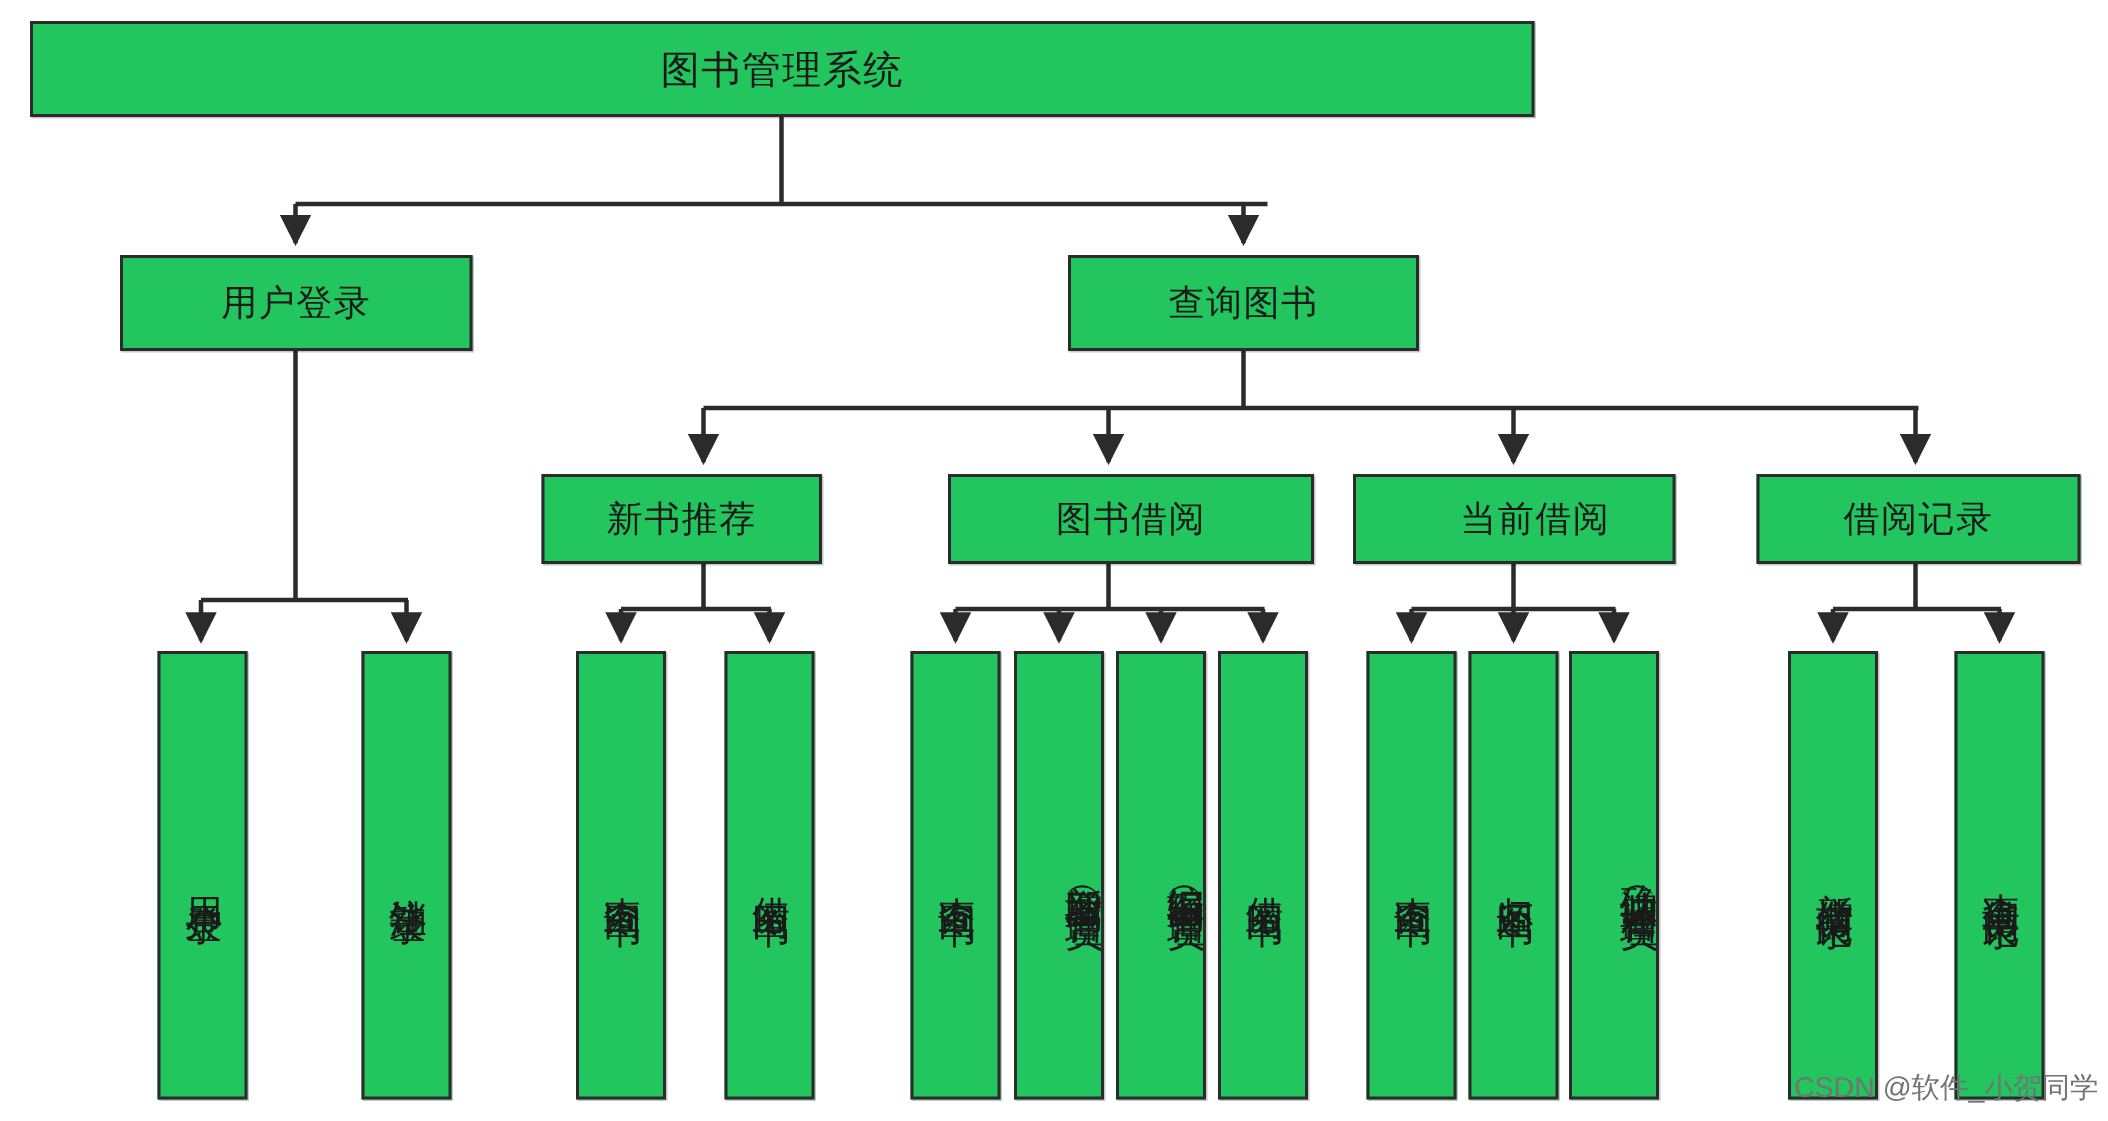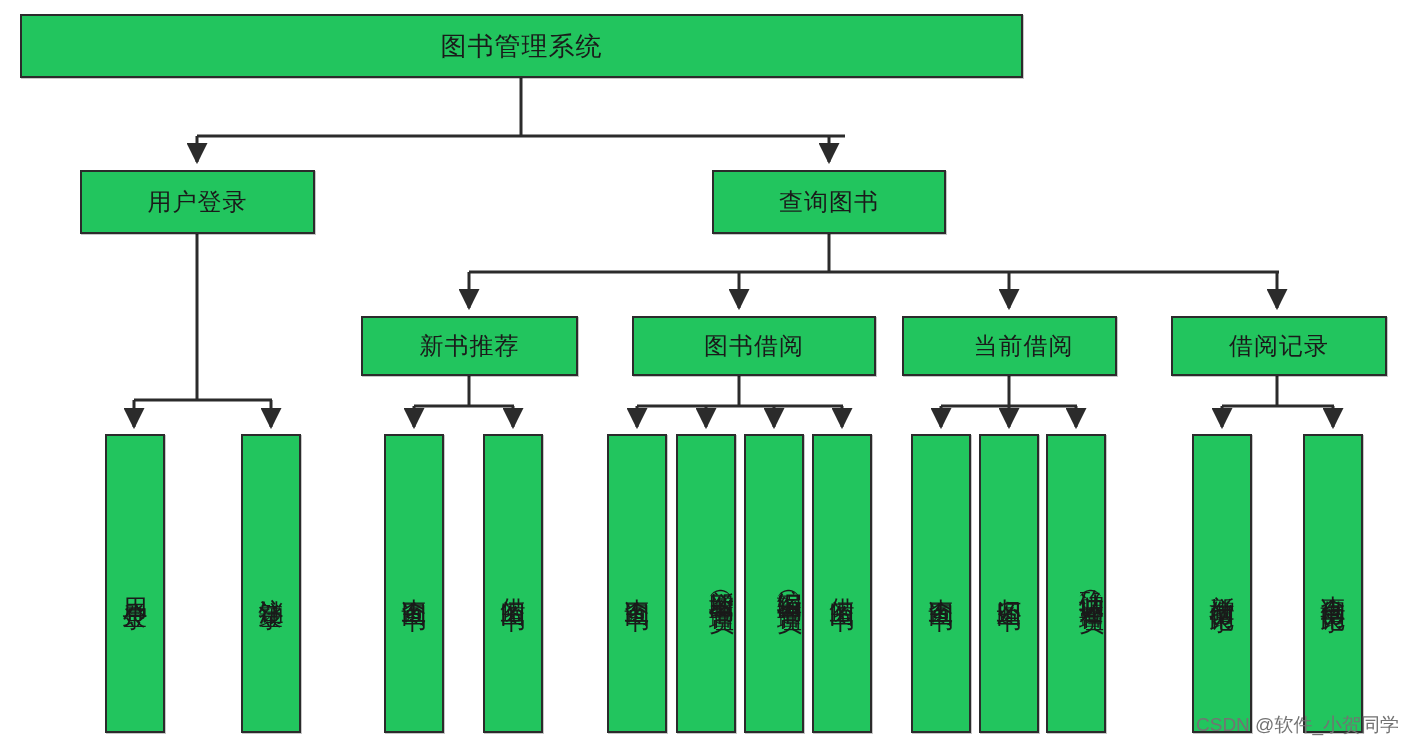--- a/index.html
+++ b/index.html
@@ -127,21 +127,21 @@
     <span class="txt">图书管理系统</span>
   </div>
 
   <div class="node horiz" style="left:80px; top:170px; width:235px; height:64px;">
     <span class="txt">用户登录</span>
   </div>
   <div class="node horiz" style="left:712px; top:170px; width:234px; height:64px;">
     <span class="txt">查询图书</span>
   </div>
 
-  <div class="node horiz" style="left:361px; top:316px; width:217px; height:60px;">
+  <div class="node horiz" style="left:361px; top:316px; width:187px; height:60px;">
     <span class="txt">新书推荐</span>
   </div>
   <div class="node horiz" style="left:632px; top:316px; width:244px; height:60px;">
     <span class="txt">图书借阅</span>
   </div>
   <div class="node horiz" style="left:902px; top:316px; width:215px; height:60px;padding-left:28px;">
     <span class="txt">当前借阅</span>
   </div>
   <div class="node horiz" style="left:1171px; top:316px; width:216px; height:60px;">
     <span class="txt">借阅记录</span>

